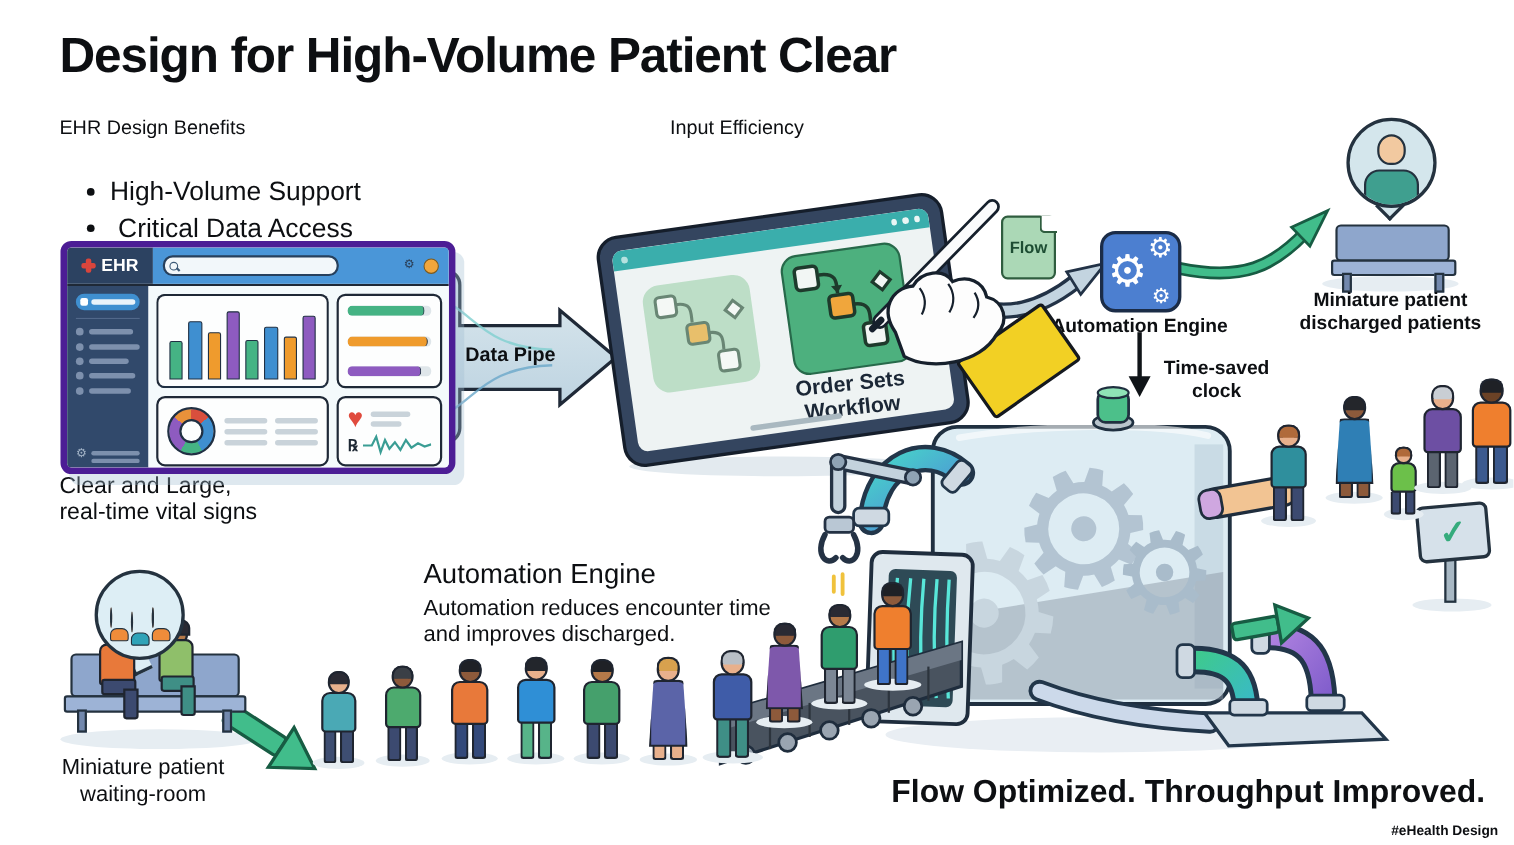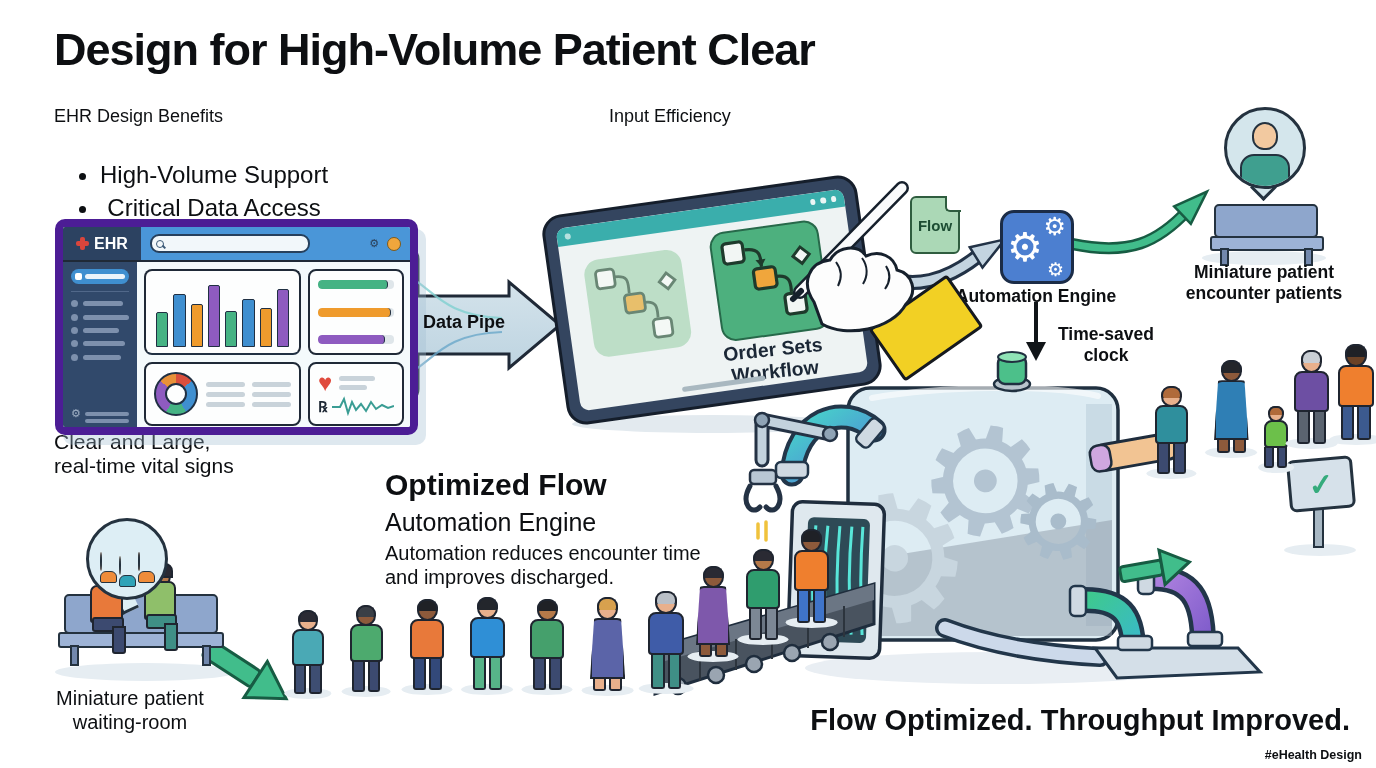--- a/index.html
+++ b/index.html
@@ -21,21 +21,21 @@
   .pipe-label{left:414px;top:312px;width:100px;text-align:center;font-size:18px;font-weight:600;z-index:4;}
   .engine-label{left:950px;top:286px;width:172px;text-align:center;font-size:17.5px;font-weight:600;z-index:4;}
   .clock-label{left:1048px;top:324px;width:116px;text-align:center;font-size:17.5px;line-height:21px;font-weight:600;z-index:4;}
   .tr-caption{left:1176px;top:262px;width:176px;text-align:center;font-size:17.5px;line-height:21px;font-weight:600;z-index:4;}
   .wait-caption{left:30px;top:686px;width:200px;text-align:center;font-size:20px;line-height:24px;z-index:6;}
   .discharged-head{left:1176px;top:546px;width:176px;text-align:center;font-size:28px;line-height:32px;font-weight:800;z-index:6;}
   .tagline{right:26px;top:704px;font-size:29px;font-weight:800;z-index:6;}
   .hashtag{right:14px;top:748px;font-size:12.5px;font-weight:600;z-index:6;}
 
   
-  .ehr-win{left:55px;top:219px;width:347px;height:200px;border:8px solid #4c1d95;border-radius:10px;
+  .ehr-win{left:55px;top:219px;width:347px;height:200px;border:6px solid #4c1d95;border-radius:10px;
            background:#fff;z-index:3;overflow:hidden;box-shadow:8px 10px 0 rgba(160,190,210,.35);}
   .ehr-header{display:flex;height:33px;border-bottom:2.5px solid #1f2937;}
   .ehr-brand{width:78px;background:#2c4261;display:flex;align-items:center;justify-content:center;gap:5px;}
   .ehr-cross{width:13px;height:13px;position:relative;}
   .ehr-cross::before,.ehr-cross::after{content:'';position:absolute;background:#d9453c;border-radius:2px;}
   .ehr-cross::before{left:4px;top:0;width:5px;height:13px;}
   .ehr-cross::after{left:0;top:4px;width:13px;height:5px;}
   .ehr-appname{color:#fff;font-weight:800;font-size:16px;}
   .ehr-topbar{flex:1;background:#4a96d8;display:flex;align-items:center;padding:0 9px;gap:8px;}
   .ehr-search{width:152px;height:15px;background:#f2f7fa;border:2px solid #27405c;border-radius:9px;
@@ -314,24 +314,23 @@
   </div>
 
   <div class="abs pipe-label">Data Pipe</div>
   <div class="abs engine-label">Automation Engine</div>
   <div class="abs clock-label">
     <div>Time-saved</div>
     <div>clock</div>
   </div>
   <div class="abs tr-caption">
     <div>Miniature patient</div>
-    <div>encounter patients</div>
-  </div>
-
-  <div class="abs opt-head">Optimized Flow</div>
+    <div>discharged patients</div>
+  </div>
+
   <div class="abs opt-sub">Automation Engine</div>
   <div class="abs opt-body">
     <div>Automation reduces encounter time</div>
     <div>and improves discharged.</div>
   </div>
 
   <div class="abs wait-caption">
     <div>Miniature patient</div>
     <div>waiting-room</div>
   </div>

